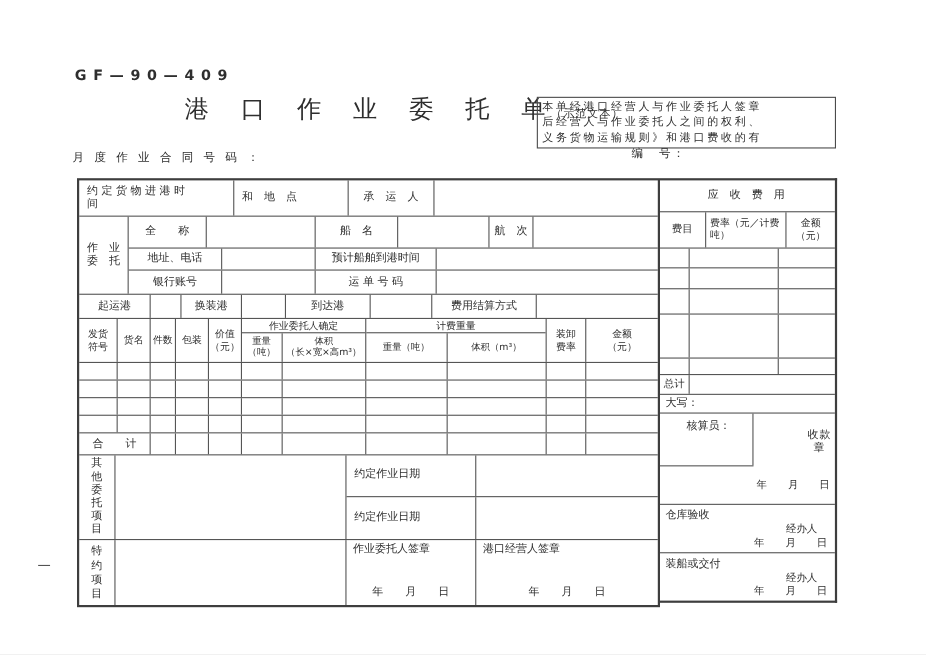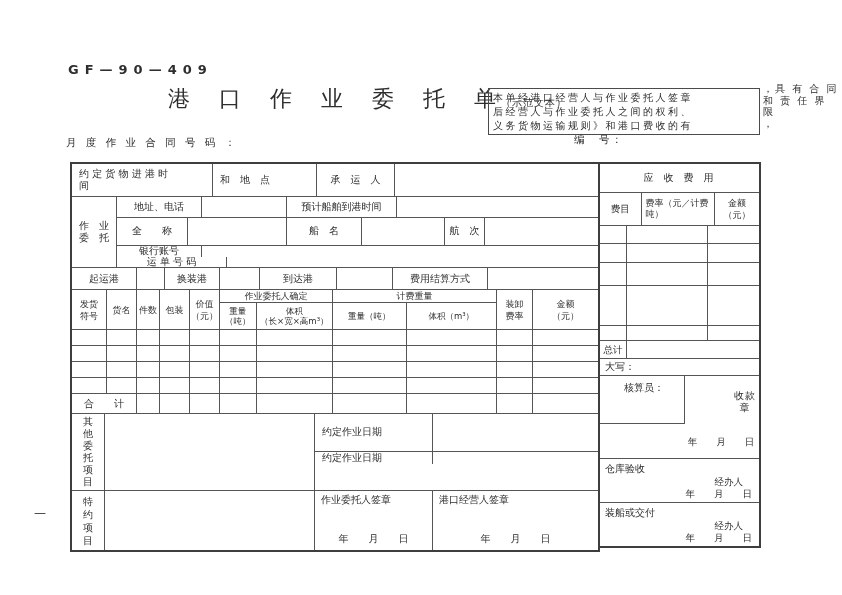--- a/index.html
+++ b/index.html
@@ -26,21 +26,21 @@
   .margin-mark { position:absolute; left:34px; top:506px; font-size:12px; color:#333; }
 
   
   .form-wrap { position:absolute; left:70px; top:162px; display:flex; align-items:flex-start; }
   .lt { width:530px; border:2px solid #3e3e3e; box-sizing:border-box; }
   .rt { width:161px; border:2px solid #3e3e3e; border-left:none; box-sizing:border-box; }
   .row { display:flex; border-bottom:1px solid #555; box-sizing:border-box; }
   .row.last { border-bottom:none; }
   .subcol { display:flex; flex-direction:column; box-sizing:border-box; }
   .srow { display:flex; border-bottom:1px solid #555; box-sizing:border-box; }
-  .srow.last { border-bottom:none;flex-direction:column; }
+  .srow.last { border-bottom:none; }
   .cell {
     border-right:1px solid #555; box-sizing:border-box;
     display:flex; align-items:center; justify-content:center;
     font-size:10px; line-height:12px; text-align:center; white-space:pre-line; overflow:hidden;
   }
   .cell.nr { border-right:none; }
   .cell.tl { justify-content:flex-start; text-align:left; padding-left:7px; }
   .cell.small { font-size:8.5px; line-height:10px; }
   .vlab { line-height:12px; letter-spacing:0; }
   
@@ -69,57 +69,53 @@
 
 <div class="sheet">
 
   <div class="gf-code">GF—90—409</div>
   <div class="title-row">
     <span class="title">港 口 作 业 委 托 单</span><span class="title-suffix">（示范文本）</span>
   </div>
   <div class="notice-box">本单经港口经营人与作业委托人签章
 后经营人与作业委托人之间的权利、
 义务货物运输规则》和港口费收的有</div>
-  <div class="notice-side">，具 有 合 同
-和 责 任 界
-限
-，</div>
   <div class="monthly-label">月 度 作 业 合 同 号 码 ：</div>
   <div class="serial-label">编　号：</div>
   <div class="margin-mark">—</div>
 
   <div class="form-wrap">
 
     <div class="lt">
 
       <div class="row" style="height:33px">
         <div class="cell tl" style="width:141px">约 定 货 物 进 港 时
 间</div>
         <div class="cell tl" style="width:104px">和　地　点</div>
         <div class="cell" style="width:78px">承　运　人</div>
         <div class="cell nr" style="width:203px"></div>
       </div>
 
       <div class="row" style="height:71px">
         <div class="cell" style="width:45px">作　业
 委　托</div>
         <div class="subcol" style="width:481px">
-          <div class="srow" style="height:21px">
-            <div class="cell" style="width:85px">地址、电话</div>
-            <div class="cell" style="width:85px"></div>
-            <div class="cell" style="width:110px">预计船舶到港时间</div>
-            <div class="cell nr" style="width:201px"></div>
-          </div>
           <div class="srow" style="height:29px">
             <div class="cell" style="width:71px">全　　称</div>
             <div class="cell" style="width:99px"></div>
             <div class="cell" style="width:75px">船　名</div>
             <div class="cell" style="width:83px"></div>
             <div class="cell" style="width:40px">航　次</div>
             <div class="cell nr" style="width:113px"></div>
+          </div>
+          <div class="srow" style="height:21px">
+            <div class="cell" style="width:85px">地址、电话</div>
+            <div class="cell" style="width:85px"></div>
+            <div class="cell" style="width:110px">预计船舶到港时间</div>
+            <div class="cell nr" style="width:201px"></div>
           </div>
           <div class="srow last" style="height:21px">
             <div class="cell" style="width:85px">银行账号</div>
             <div class="cell" style="width:85px"></div>
             <div class="cell" style="width:110px">运 单 号 码</div>
             <div class="cell nr" style="width:201px"></div>
           </div>
         </div>
       </div>
 

